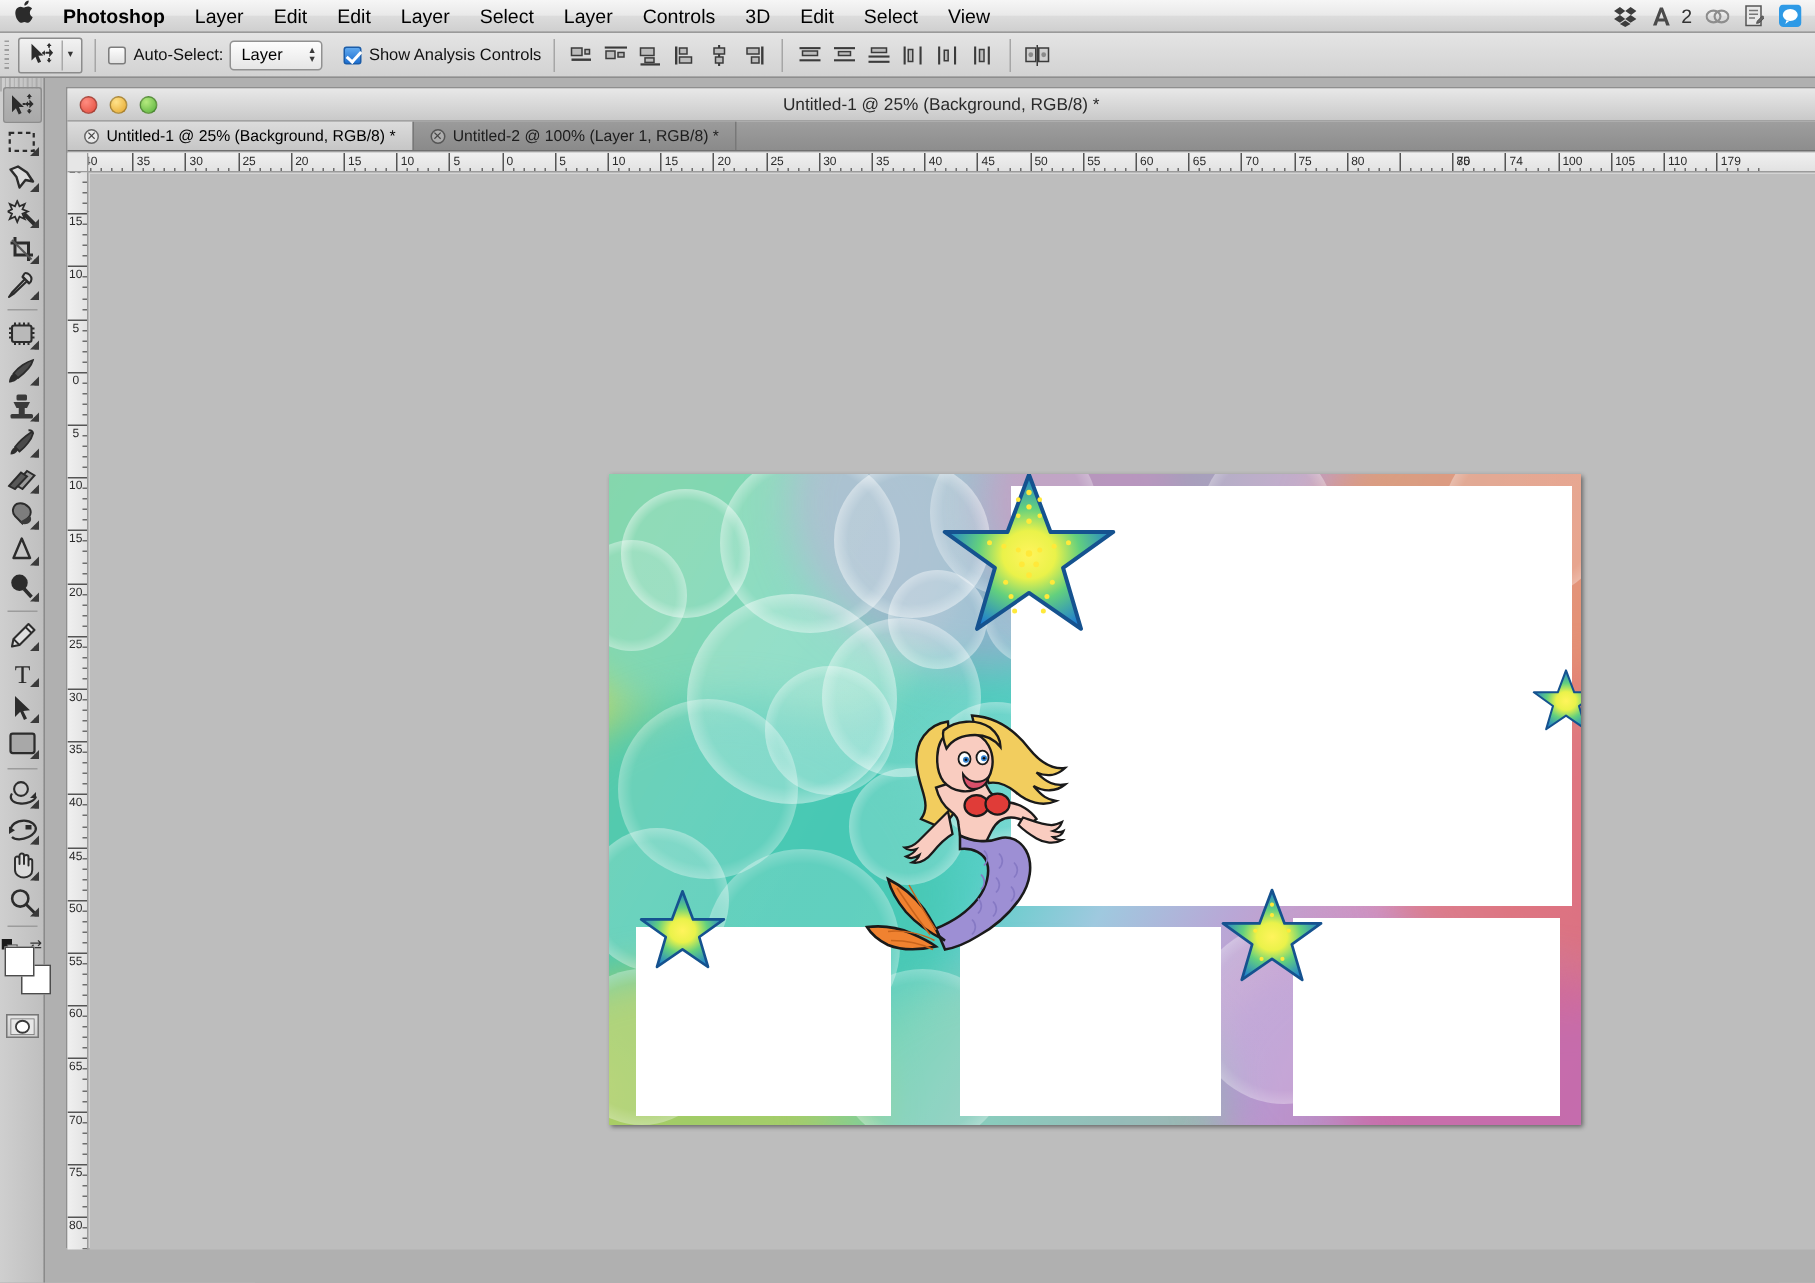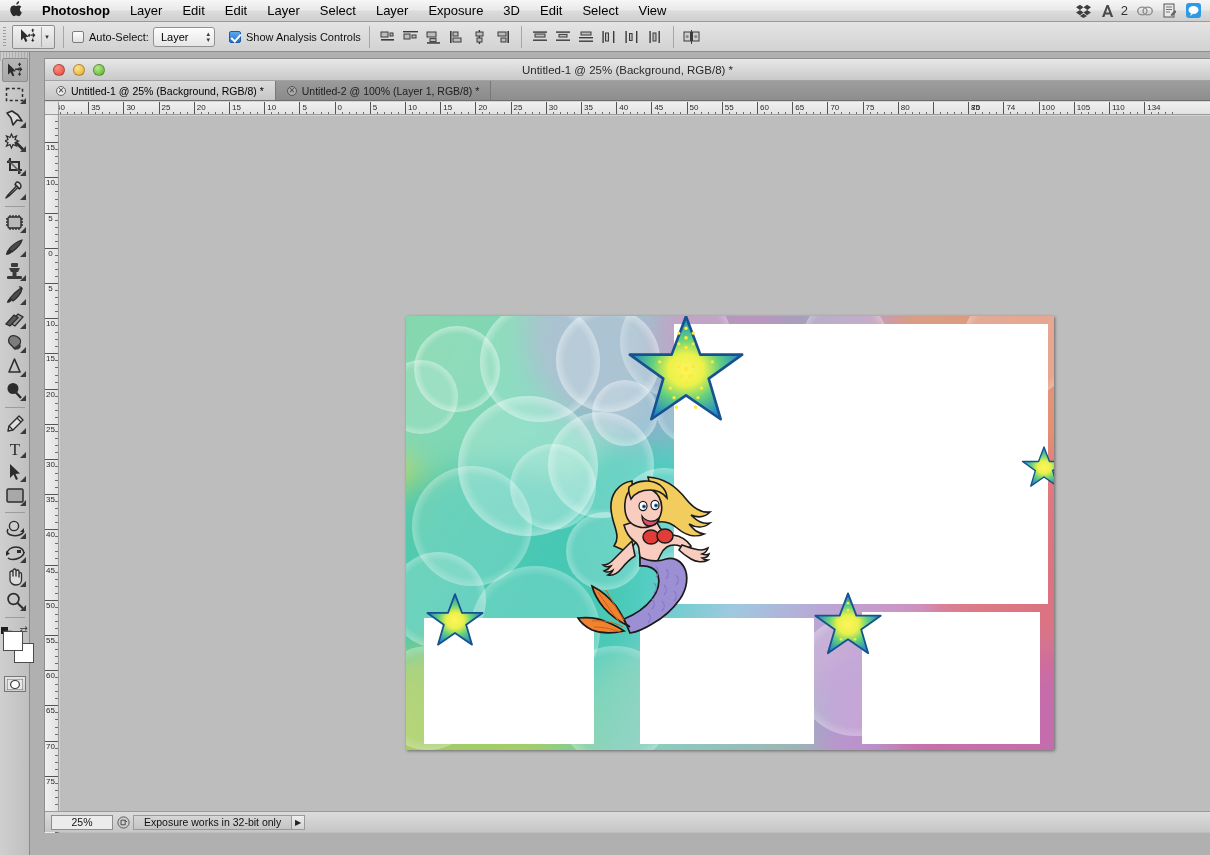--- a/index.html
+++ b/index.html
@@ -237,21 +237,21 @@
       <path d="M9.4 2.6c.5-.6.8-1.4.7-2.3-.7.03-1.6.5-2.1 1.1-.5.55-.9 1.4-.75 2.2.8.06 1.6-.4 2.15-1zM10.9 8.5c-.02-1.8 1.47-2.66 1.53-2.7-.83-1.22-2.13-1.39-2.6-1.41-1.1-.11-2.16.65-2.72.65-.56 0-1.43-.63-2.35-.62-1.2.02-2.32.7-2.94 1.78-1.26 2.18-.32 5.4.9 7.17.6.86 1.31 1.83 2.24 1.8.9-.04 1.24-.58 2.33-.58 1.08 0 1.39.58 2.34.56.97-.02 1.58-.88 2.17-1.75.69-1 .97-1.97.98-2.02-.02-.01-1.87-.72-1.88-2.86z" fill="#2b2b2b"></path>
     </svg>
   </div>
   <div class="menu-item app-name">Photoshop</div>
   <div class="menu-item">Layer</div>
   <div class="menu-item">Edit</div>
   <div class="menu-item">Edit</div>
   <div class="menu-item">Layer</div>
   <div class="menu-item">Select</div>
   <div class="menu-item">Layer</div>
-  <div class="menu-item">Exposure</div>
+  <div class="menu-item">Controls</div>
   <div class="menu-item">3D</div>
   <div class="menu-item">Edit</div>
   <div class="menu-item">Select</div>
   <div class="menu-item">View</div>
 
   <div id="menu-right">
     <div class="status-icon">
       <svg width="15" height="14" viewBox="0 0 16 15">
           <path d="M4.2.8 0 3.6l4.2 2.8L8 3.6zM11.8.8 8 3.6l4.2 2.8L16 3.6zM0 9.2l4.2 2.8L8 9.2 4.2 6.4zM11.8 6.4 8 9.2l3.8 2.8L16 9.2zM4.2 12.8 8 15l3.8-2.2L8 10.4z" fill="#3d3d3d"></path>
         </svg>
@@ -633,21 +633,21 @@
       <div class="rh-tick rh-min" style="left: 1028.88px;"></div>
       <div class="rh-tick rh-min" style="left: 1035.92px;"></div>
       <div class="rh-tick rh-min" style="left: 1042.96px;"></div>
       <div class="rh-tick rh-maj" style="left: 1050px;"></div>
       <div class="rh-lbl" style="left: 1051px;">110</div>
       <div class="rh-tick rh-min" style="left: 1057.04px;"></div>
       <div class="rh-tick rh-min" style="left: 1064.08px;"></div>
       <div class="rh-tick rh-min" style="left: 1071.12px;"></div>
       <div class="rh-tick rh-min" style="left: 1078.16px;"></div>
       <div class="rh-tick rh-maj" style="left: 1085.2px;"></div>
-      <div class="rh-lbl" style="left: 1086.2px;">134</div>
+      <div class="rh-lbl" style="left: 1086.2px;">179</div>
       <div class="rh-tick rh-min" style="left: 1092.24px;"></div>
       <div class="rh-tick rh-min" style="left: 1099.28px;"></div>
       <div class="rh-tick rh-min" style="left: 1106.32px;"></div>
       <div class="rh-tick rh-min" style="left: 1113.36px;"></div>
     </div>
   <div id="rulerV">
       <div class="rv-lbl" style="top: -6px;">20</div>
       <div class="rv-tick rv-min" style="top: -0.96px;"></div>
       <div class="rv-tick rv-min" style="top: 6.08px;"></div>
       <div class="rv-tick rv-min" style="top: 13.12px;"></div>
@@ -918,36 +918,20 @@
           <path d="M88 160c-9 2-22 3-32-1-6-3-11-7-14-12 9-1 20 0 29 4 7 3 13 6 17 9z" fill="#f08230" stroke="#1a1a1a" stroke-width="1.7"></path>
           <g stroke="#c9641c" stroke-width="1" fill="none">
             <path d="M62 121c6 9 14 21 22 31M70 119c5 9 12 21 18 30M56 150c10-1 22 1 31 6M58 156c9 0 20 2 28 6"></path>
           </g>
         </svg>
       </div>
 
     </div>
   </div>
 
-  <div id="statusbar">
-    <div id="zoomfield">
-      <span>25%</span>
-    </div>
-    <div class="sb-icon">
-      <svg width="13" height="13" viewBox="0 0 13 13">
-          <circle cx="6.5" cy="6.5" r="5.6" fill="#d0d0d0" stroke="#5a5a5a"></circle>
-          <path d="M4 4.2h4.2v4.6H4z" fill="none" stroke="#4a4a4a" stroke-width="1"></path>
-          <path d="M8.2 4.2 10 6" stroke="#4a4a4a" stroke-width="1"></path>
-        </svg>
-    </div>
-    <div id="statusmsg">
-      <span>Exposure works in 32-bit only</span>
-    </div>
-    <div id="statusarrow">▶</div>
-  </div>
 </div>
 
 <div id="toolbox">
   <div id="toolgrip"></div>
 
   <div class="tool selected">
     <svg width="20" height="17" viewBox="0 0 20 17">
       <path d="M3 1.5 3 12.8 5.6 10.2 7.5 14.3 9.4 13.4 7.6 9.4 11 9.3z" fill="#2c2c2c"></path>
       <path d="M14.6 4.4v2.2h-2.2v1.4h2.2v2.2l2.8-2.9zM13.9 1.8h1.3v2.1h-1.3zM13.9 10.6h1.3v2.1h-1.3z" fill="#2c2c2c"></path>
       <path d="M14.55.5 16.3 2.7h-3.5zM14.55 13.9 16.3 11.7h-3.5zM12.1 6.6h-2v1.4h2z" fill="#2c2c2c"></path>

